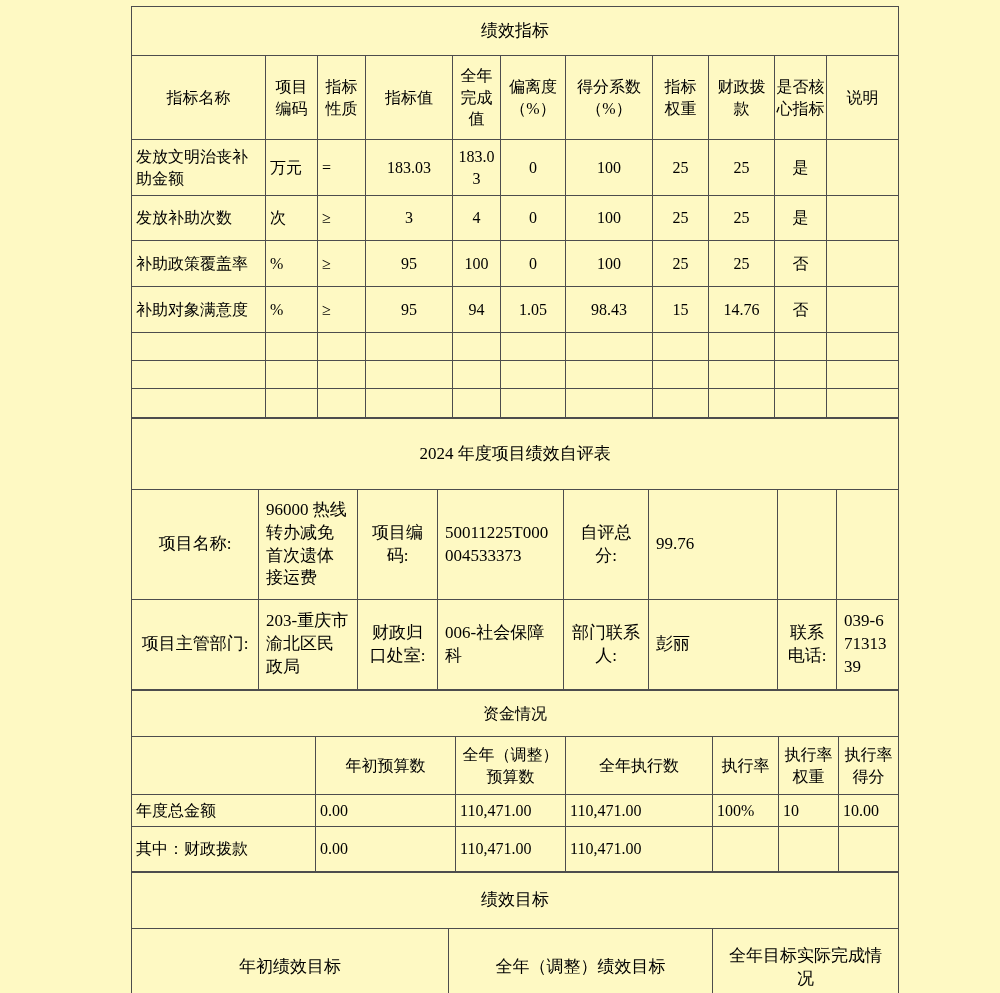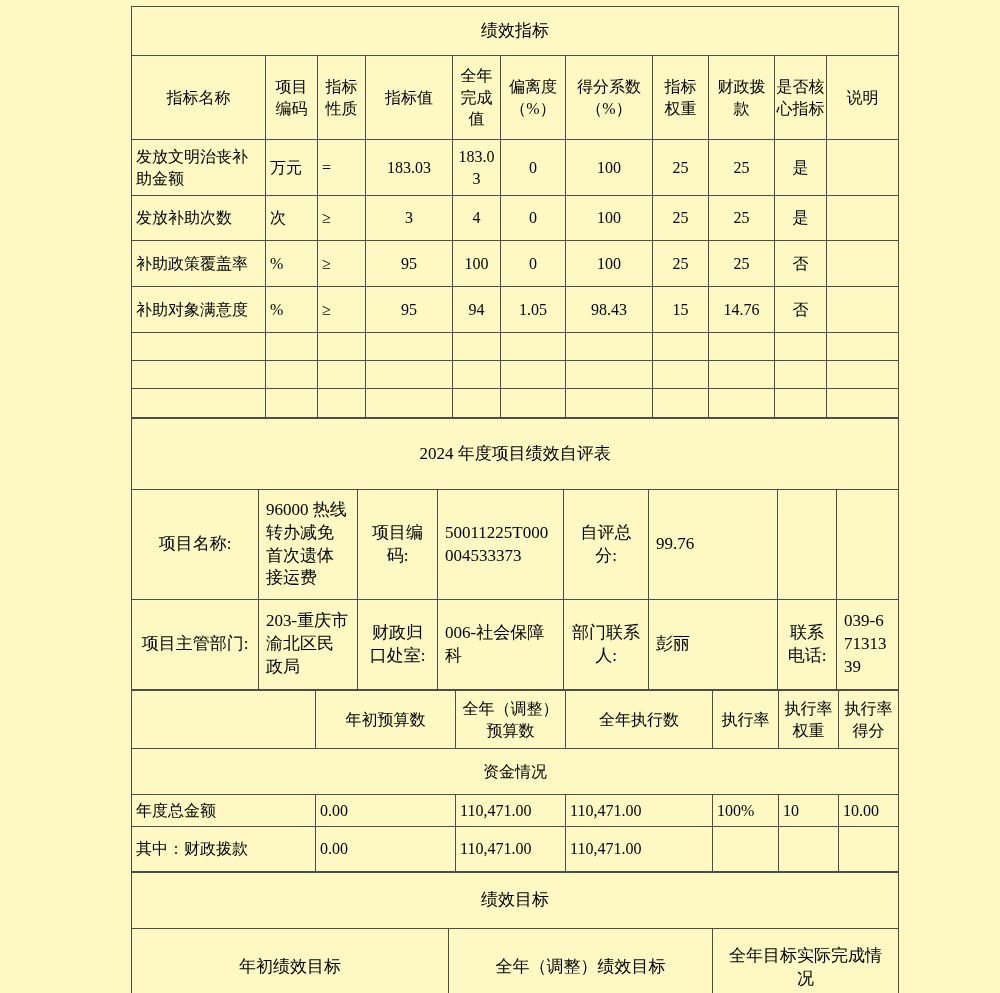--- a/index.html
+++ b/index.html
@@ -200,32 +200,32 @@
       <colgroup>
         <col style="width:184px">
           <col style="width:140px">
           <col style="width:110px">
           <col style="width:147px">
         <col style="width:66px">
           <col style="width:60px">
           <col style="width:60px">
       </colgroup>
       <tbody>
-          <tr style="height:58px">
+          <tr style="height:46px">
+        <td colspan="7" class="title">资金情况</td>
+      </tr>
+      <tr style="height:58px">
         <td></td>
         <td class="hd">年初预算数</td>
         <td class="hd">全年（调整）预算数</td>
         <td class="hd">全年执行数</td>
         <td class="hd">执行率</td>
         <td class="hd">执行率权重</td>
         <td class="hd">执行率得分</td>
       </tr>
-      <tr style="height:46px">
-        <td colspan="7" class="title">资金情况</td>
-      </tr>
       <tr style="height:32px">
         <td class="l">年度总金额</td>
         <td class="r">0.00</td>
         <td class="l">110,471.00</td>
         <td class="l">110,471.00</td>
         <td class="l">100%</td>
         <td class="l">10</td>
         <td class="r">10.00</td>
       </tr>
       <tr style="height:45px">

